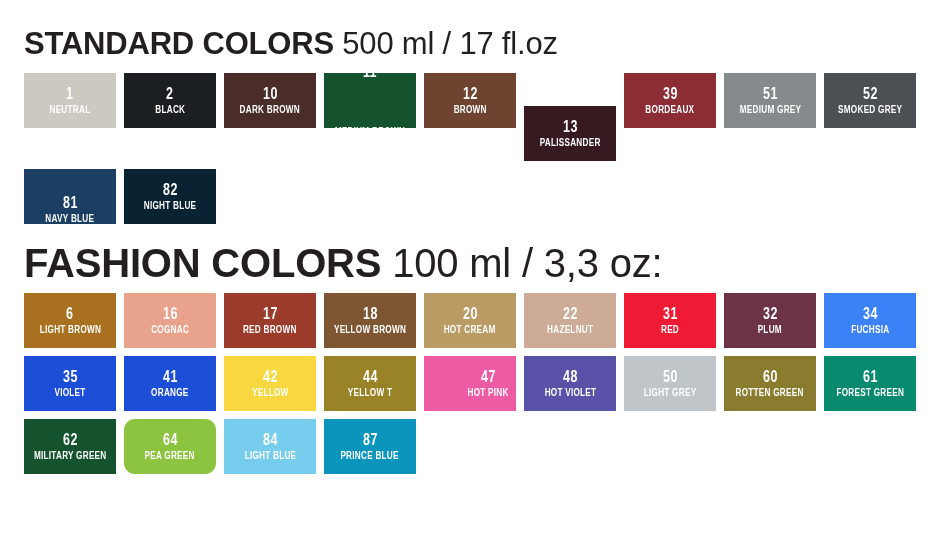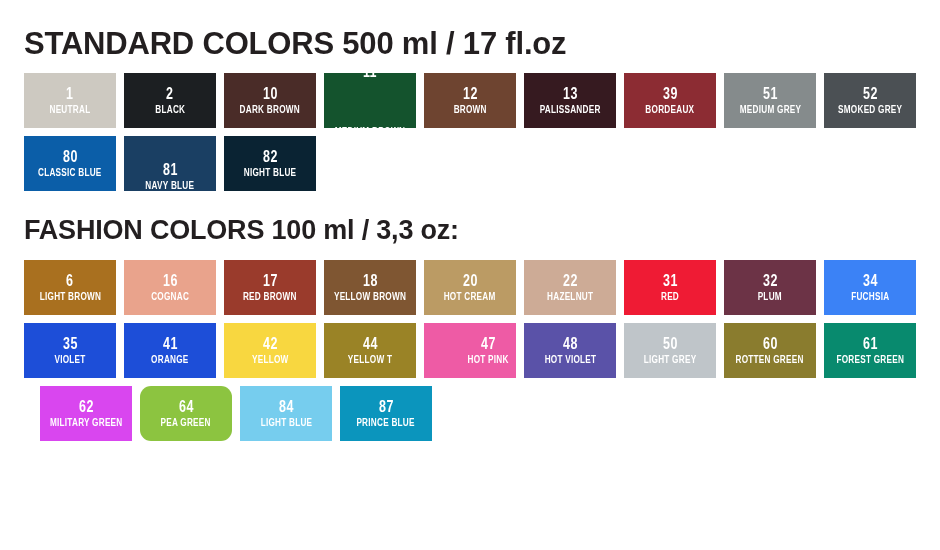--- a/index.html
+++ b/index.html
@@ -21,33 +21,33 @@
 
   .section-heading {
     font-family: "Liberation Sans", sans-serif;
     font-weight: bold;
     color: #231f20;
     letter-spacing: -0.2px;
     white-space: nowrap;
   }
 
   .section-heading .unit {
-    font-weight: bold;
+    font-weight: normal;
     text-align: right;
   }
 
   #heading-standard {
     font-size: 31px;
     line-height: 31px;
     padding-top: 28px;
     padding-bottom: 0;
   }
 
   #heading-fashion {
-    font-size: 27px;
+    font-size: 40px;
     line-height: 31px;
     padding-top: 24px;
   }
 
   .swatch-grid {
     display: flex;
     flex-wrap: wrap;
     gap: 8px 8px;
     margin-top: 14px;
     width: 892px;
@@ -113,39 +113,35 @@
           <div class="swatch-name">DARK BROWN</div>
         </div>
         <div class="swatch" style="background: #14532d; gap: 44px;">
           <div class="swatch-code">11</div>
           <div class="swatch-name">MEDIUM BROWN</div>
         </div>
         <div class="swatch" style="background: rgb(110, 68, 48); justify-content: center;">
           <div class="swatch-code">12</div>
           <div class="swatch-name">BROWN</div>
         </div>
-        <div class="swatch" style="background: rgb(54, 26, 32);">
+        <div class="swatch" style="background: rgb(54, 26, 32); margin-top: 33px;">
           <div class="swatch-code">13</div>
           <div class="swatch-name">PALISSANDER</div>
         </div>
         <div class="swatch" style="background: rgb(140, 44, 51);">
           <div class="swatch-code">39</div>
           <div class="swatch-name">BORDEAUX</div>
         </div>
         <div class="swatch" style="background: rgb(133, 139, 140);">
           <div class="swatch-code">51</div>
           <div class="swatch-name">MEDIUM GREY</div>
         </div>
         <div class="swatch" style="background: rgb(75, 80, 84);">
           <div class="swatch-code">52</div>
           <div class="swatch-name">SMOKED GREY</div>
-        </div>
-        <div class="swatch" style="background: rgb(11, 94, 168);">
-          <div class="swatch-code">80</div>
-          <div class="swatch-name">CLASSIC BLUE</div>
         </div>
         <div class="swatch" style="background: rgb(26, 63, 99); justify-content: flex-end;">
           <div class="swatch-code">81</div>
           <div class="swatch-name">NAVY BLUE</div>
         </div>
         <div class="swatch" style="background: rgb(10, 35, 51);">
           <div class="swatch-code">82</div>
           <div class="swatch-name">NIGHT BLUE</div>
         </div>
       </div>
@@ -222,21 +218,21 @@
           <div class="swatch-name">LIGHT GREY</div>
         </div>
         <div class="swatch" style="background: rgb(138, 124, 46);">
           <div class="swatch-code">60</div>
           <div class="swatch-name">ROTTEN GREEN</div>
         </div>
         <div class="swatch" style="background: rgb(8, 138, 110);">
           <div class="swatch-code">61</div>
           <div class="swatch-name">FOREST GREEN</div>
         </div>
-        <div class="swatch" style="background: #d946ef; margin-left: 16px;">
+        <div class="swatch" style="background: #14532d;">
           <div class="swatch-code">62</div>
           <div class="swatch-name">MILITARY GREEN</div>
         </div>
         <div class="swatch" style="background: rgb(140, 196, 64); border-radius: 11px;">
           <div class="swatch-code">64</div>
           <div class="swatch-name">PEA GREEN</div>
         </div>
         <div class="swatch" style="background: rgb(118, 205, 238);">
           <div class="swatch-code">84</div>
           <div class="swatch-name">LIGHT BLUE</div>

